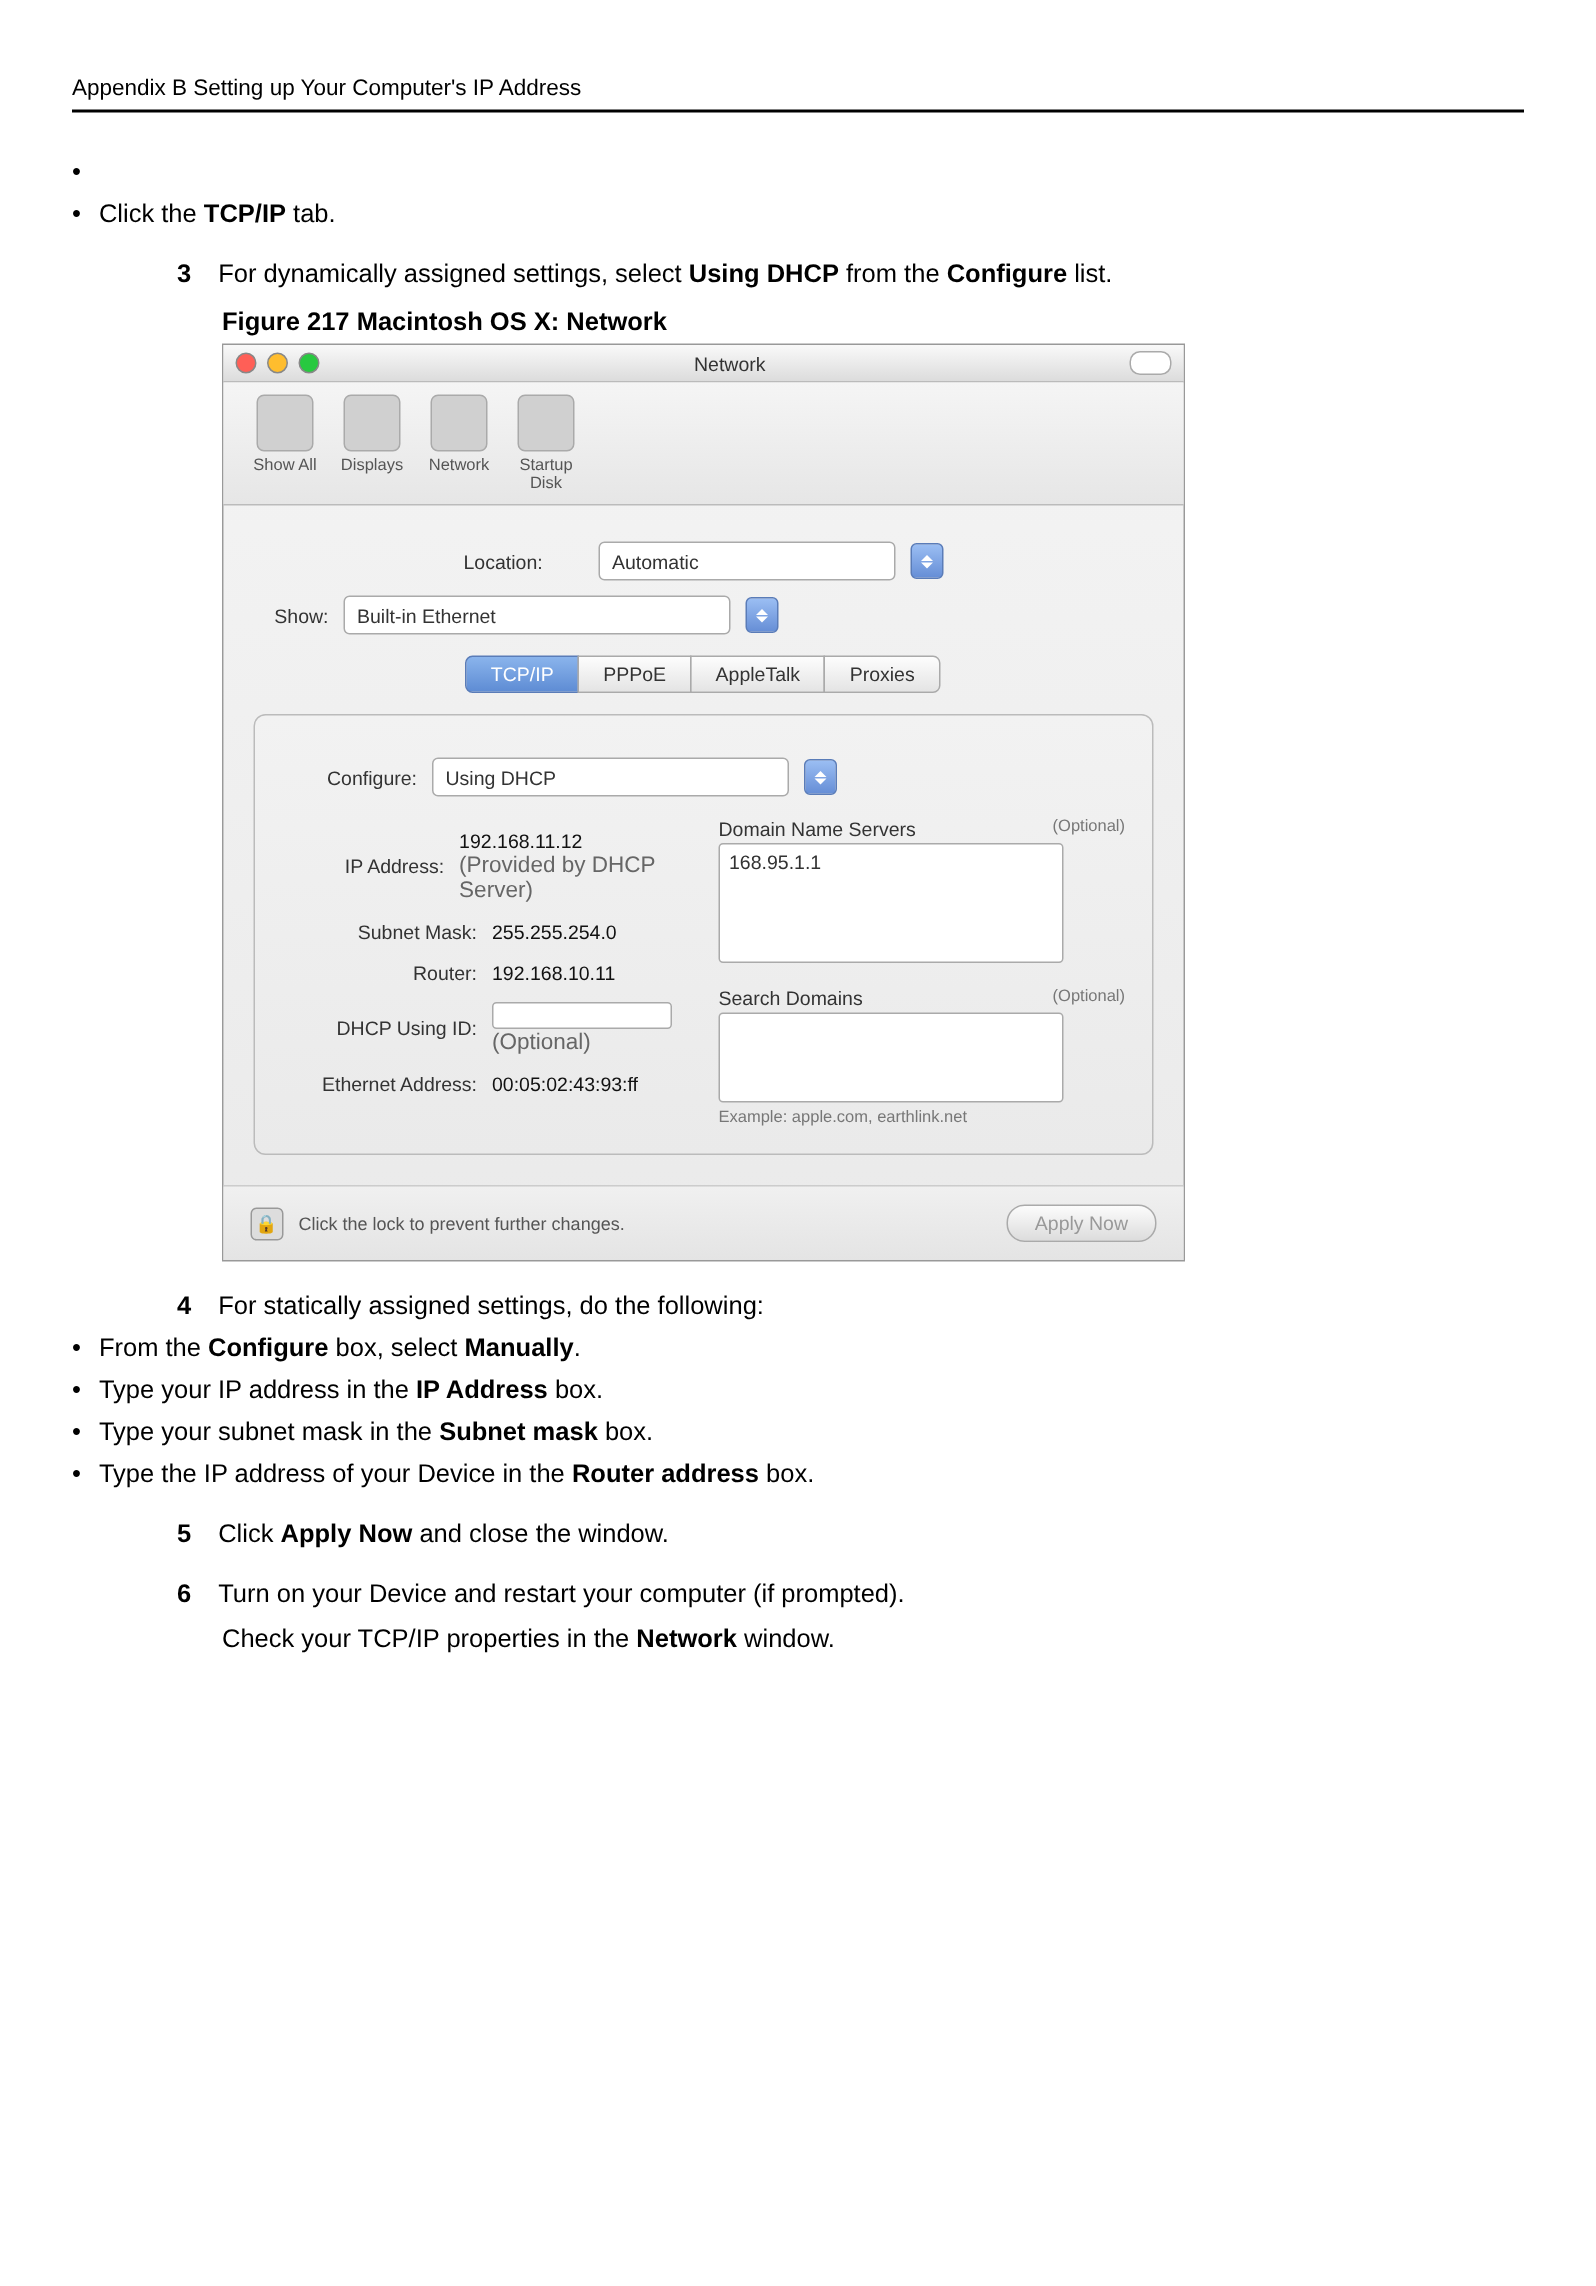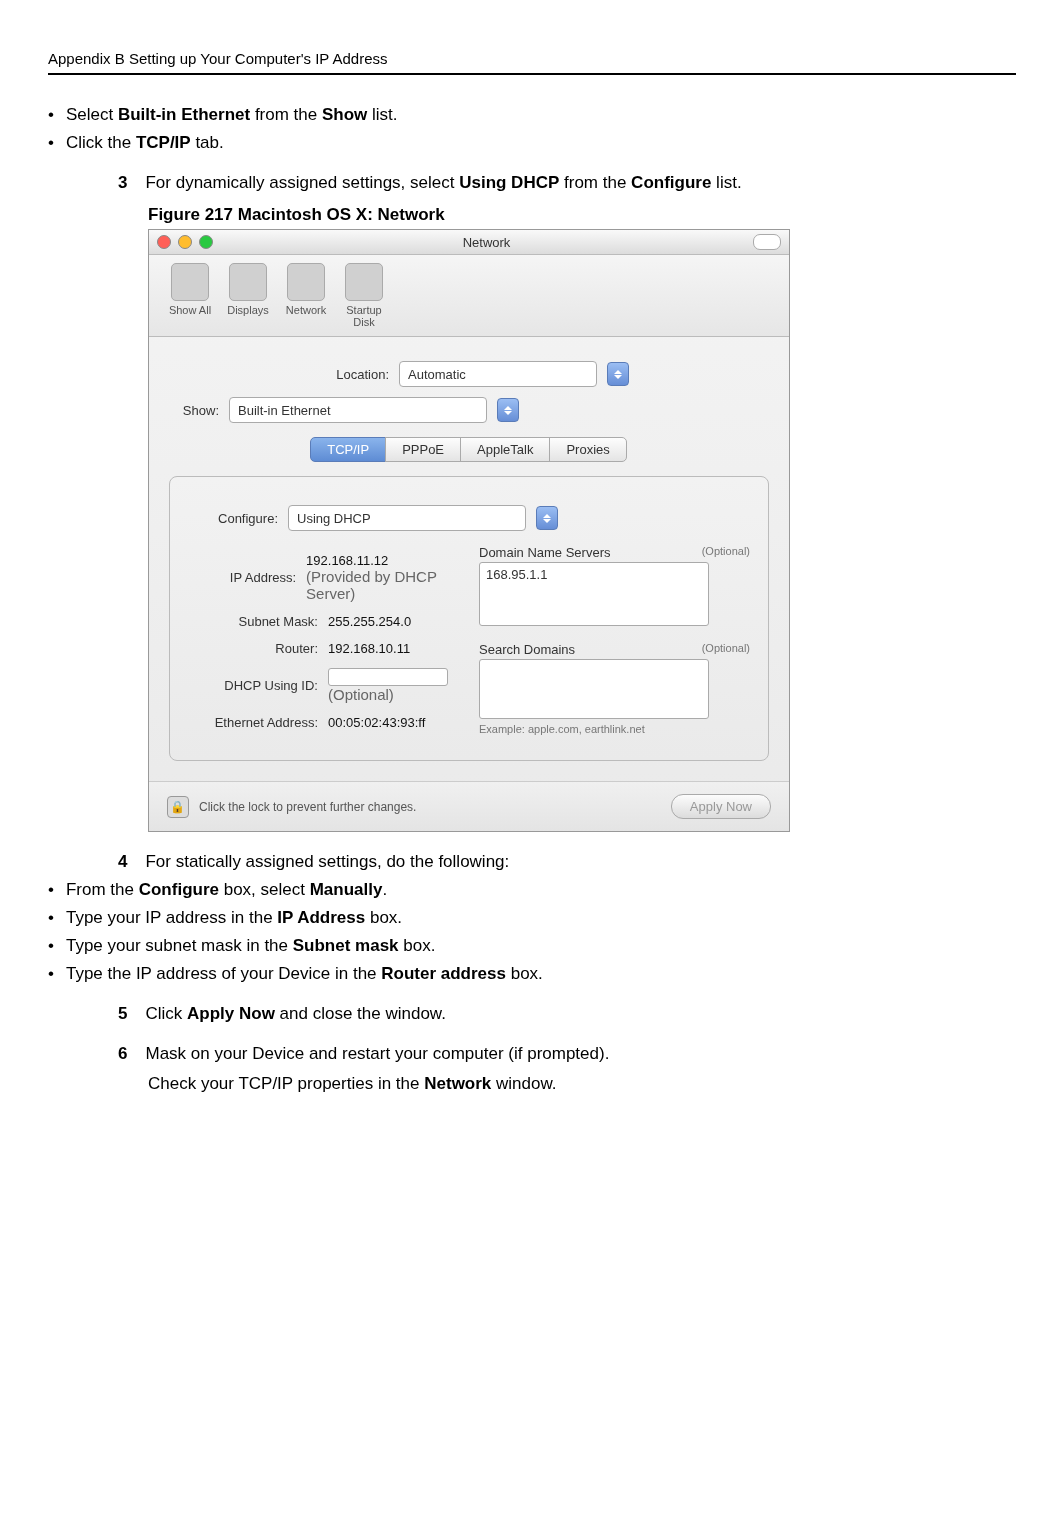--- a/index.html
+++ b/index.html
@@ -218,21 +218,21 @@
       padding: 4px 6px;
       min-height: 18px;
       width: 180px;
       box-sizing: border-box;
     }
     .mac-textarea {
       background: #fff;
       border: 1px solid #aaa;
       border-radius: 3px;
       padding: 4px 6px;
-      height: 64px;
+      height: 80px;
       width: 230px;
       box-sizing: border-box;
       font-size: 13px;
     }
     .right-label-row {
       display: flex;
       justify-content: space-between;
       font-size: 13px;
       margin: 4px 0 2px 0;
       gap: 17px;
@@ -305,23 +305,20 @@
   </style>
 </head>
 <body>
 
 <div class="page">
   <div class="header-text">Appendix B Setting up Your Computer's IP Address</div>
   <div class="header-line"></div>
 
   <div class="indent-2 bullet-item">
     <span class="bullet-dot">•</span>
-    <span>
-      <span>Select </span><span class="bold">Built-in Ethernet</span><span> from the </span><span class="bold">Show</span><span> list.</span>
-    </span>
   </div>
   <div class="indent-2 bullet-item">
     <span class="bullet-dot">•</span>
     <span>
       <span>Click the </span><span class="bold">TCP/IP</span><span> tab.</span>
     </span>
   </div>
 
   <div class="step-item">
     <span class="step-num">3</span>
@@ -353,21 +350,21 @@
         <div class="toolbar-icon"></div>
         <div>Network</div>
       </div>
       <div class="toolbar-item">
         <div class="toolbar-icon"></div>
         <div>Startup Disk</div>
       </div>
     </div>
     <div class="screen-body">
       <div class="row" style="justify-content:center;">
-        <div style="width:80px;text-align:right;padding-right:10px;">Location:</div>
+        <div style="width:80px;padding-right:10px;">Location:</div>
         <div class="mac-select">
           <span>Automatic</span>
         </div>
         <div class="mac-select-arrows">
             <div class="arrow-up"></div>
             <div class="arrow-down"></div>
           </div>
       </div>
       <div class="row">
         <div style="width:50px;text-align:right;padding-right:10px;">Show:</div>
@@ -472,21 +469,21 @@
     <span><span>Type the IP address of your Device in the </span><span class="bold">Router address</span><span> box.</span></span>
   </div>
 
   <div class="step-item">
     <span class="step-num">5</span>
     <span><span>Click </span><span class="bold">Apply Now</span><span> and close the window.</span></span>
   </div>
 
   <div class="step-item">
     <span class="step-num">6</span>
-    <span>Mask on your Device and restart your computer (if prompted).</span>
+    <span>Turn on your Device and restart your computer (if prompted).</span>
   </div>
 
 
   <div class="body-text">
     <span>Check your TCP/IP properties in the </span><span class="bold">Network</span><span> window.</span>
   </div>
 
 </div>
 
 </body></html>

